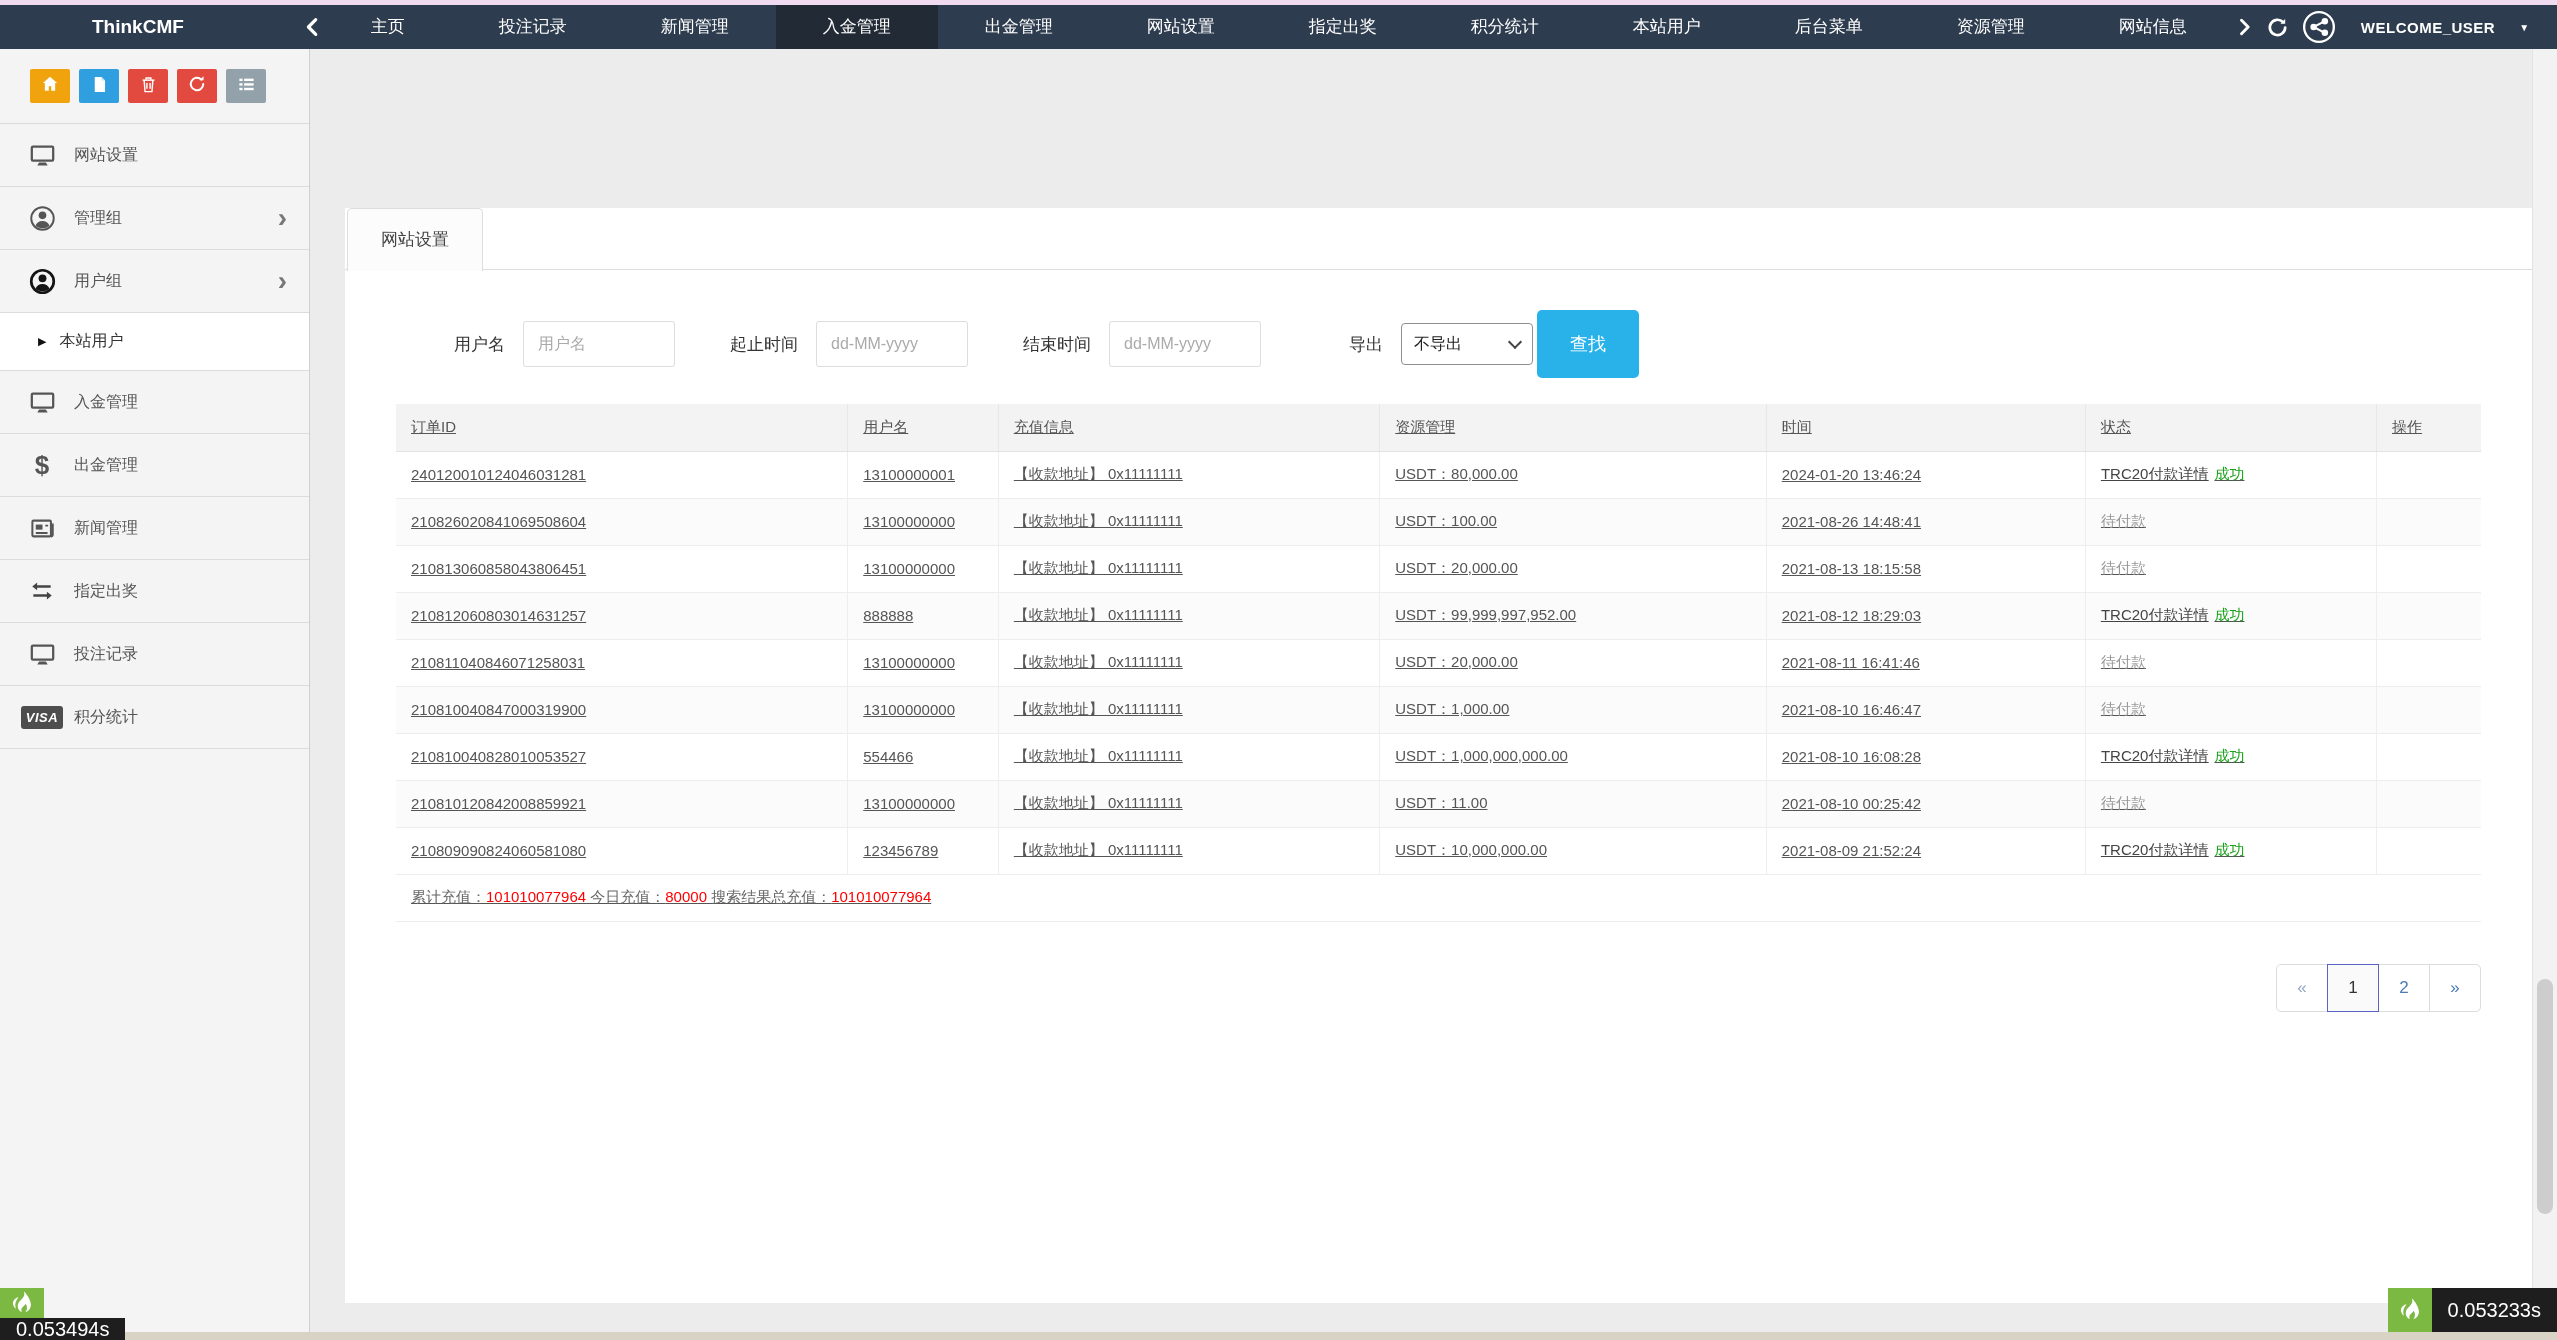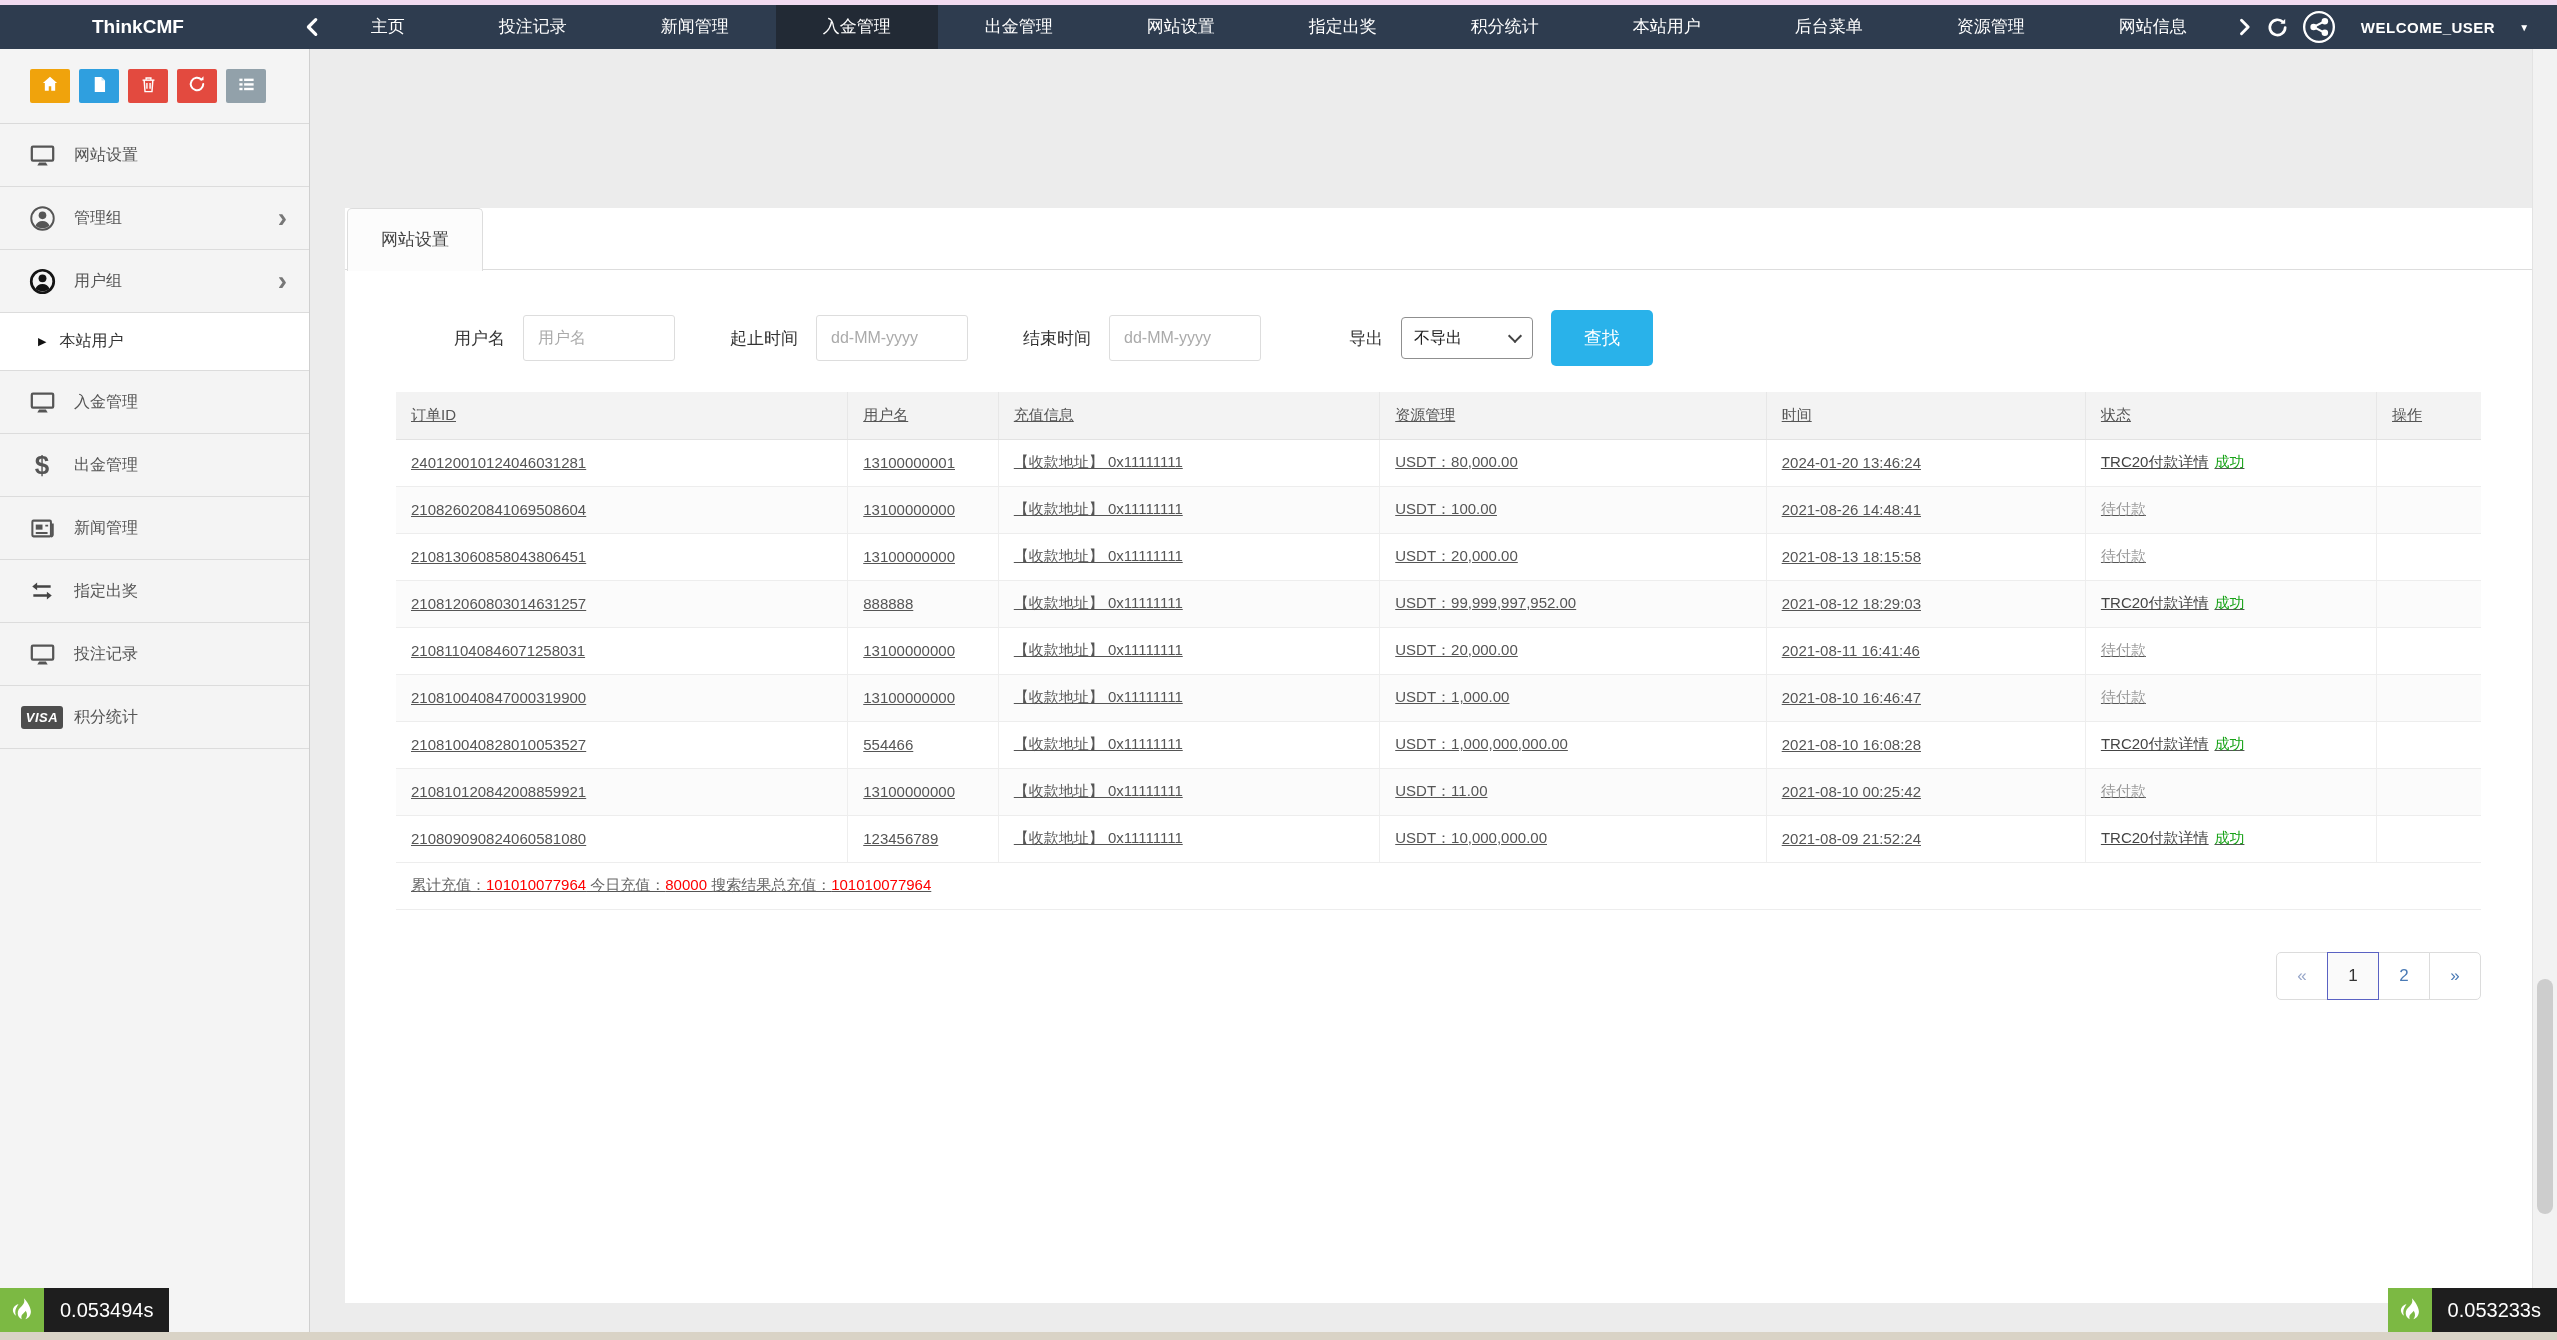--- a/index.html
+++ b/index.html
@@ -44,21 +44,21 @@
   .panel-body { padding:26px 51px 0; }
   
   .form-row { display:flex; align-items:center; margin:14px 0 26px 58px; font-size:17px; color:#333; }
   .f-label { margin-right:18px; white-space:nowrap; }
   input.text { width:152px; height:46px; border:1px solid #ddd; border-radius:3px; padding:0 14px; font-size:16px; color:#555; outline:none; font-family:inherit; background:#fff; }
   input.text::placeholder { color:#aaa; }
   .gap1 { margin-left:55px; }
   .gap3 { margin-left:88px; }
   .select-box { width:132px; height:42px; border:1px solid #8f8f8f; border-radius:4px; display:flex; align-items:center; justify-content:space-between; padding:0 12px; font-size:16px; color:#222; cursor:pointer; background:#fff; }
   .select-caret { width:10px; height:10px; border-left:2px solid #444; border-bottom:2px solid #444; transform:rotate(-45deg); margin-top:-5px; }
-  .search-btn { margin-left:18px; width:102px; height:56px; background:#29b2ea; border:none; border-radius:5px; color:#fff; font-size:18px; cursor:pointer; font-family:inherit; }
+  .search-btn { margin-left:4px; width:102px; height:68px; background:#29b2ea; border:none; border-radius:5px; color:#fff; font-size:18px; cursor:pointer; font-family:inherit; }
   
   table { width:100%; border-collapse:collapse; font-size:15px; color:#555; table-layout:fixed;text-decoration:underline; }
   col.c1{width:450px} col.c2{width:150px} col.c3{width:380px} col.c4{width:385px} col.c5{width:318px} col.c6{width:290px} col.c7{width:104px}
   th { background:#f3f3f3; font-weight:normal; text-align:left; height:47px; padding:0 0 0 15px; border-bottom:1px solid #e2e2e2; border-left:1px solid #e7e7e7; color:#555; }
   th:first-child { border-left:none; }
   td { height:47px; padding:0 0 0 15px; border-bottom:1px solid #ededed; border-left:1px solid #eee; overflow:hidden; white-space:nowrap; }
   td:first-child { border-left:none; }
   tbody tr:nth-child(even) { background:#fbfbfb; }
   .trc-link { color:#444; text-decoration:underline; margin-right:6px; cursor:pointer; }
   .st-success { color:#18a318; }
@@ -68,21 +68,21 @@
   .summary-td .red { color:#ff0000; }
   
   .pagination { display:flex; justify-content:flex-end; margin-top:42px; }
   .page-item { min-width:52px; height:48px; line-height:46px; text-align:center; background:#fff; border:1px solid #dcdcdc; margin-left:-1px; font-size:17px; color:#97a6c9; cursor:pointer; }
   .page-item:first-child { border-radius:5px 0 0 5px; margin-left:0; }
   .page-item:last-child { border-radius:0 5px 5px 0; color:#4a7ab5; }
   .page-item.num { color:#4a7ab5; }
   .page-item.active { border:1px solid #5a62c3; color:#333; background:#fafafa; position:relative; z-index:2; }
   
   .perf { position:absolute; bottom:8px; height:44px; display:flex; align-items:stretch; z-index:20; }
-  .perf.left { left:0; }
+  .perf.left { left:0;flex-direction:column; }
   .perf.right { right:0; }
   .perf-icon { width:44px; background:#7cb943; display:flex; align-items:center; justify-content:center; }
   .perf-time { background:#1e1e1e; color:#fff; font-size:20px; display:flex; align-items:center; padding:0 16px; }
   .bottom-strip { position:absolute; bottom:0; left:0; width:100%; height:8px; background:#d9d3c6; z-index:15; }
   
   .scrollbar { position:absolute; top:49px; right:0; width:25px; bottom:0; background:#f2f2f2; border-left:1px solid #e3e3e3; z-index:5; }
   .scroll-thumb { position:absolute; left:4px; width:16px; top:930px; height:235px; background:#cdcdcd; border-radius:8px; }
 </style>
 </head>
 <body>

